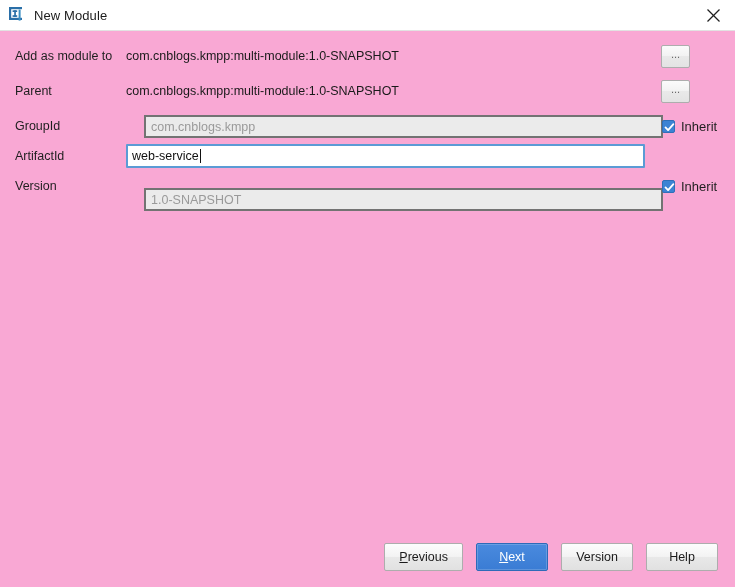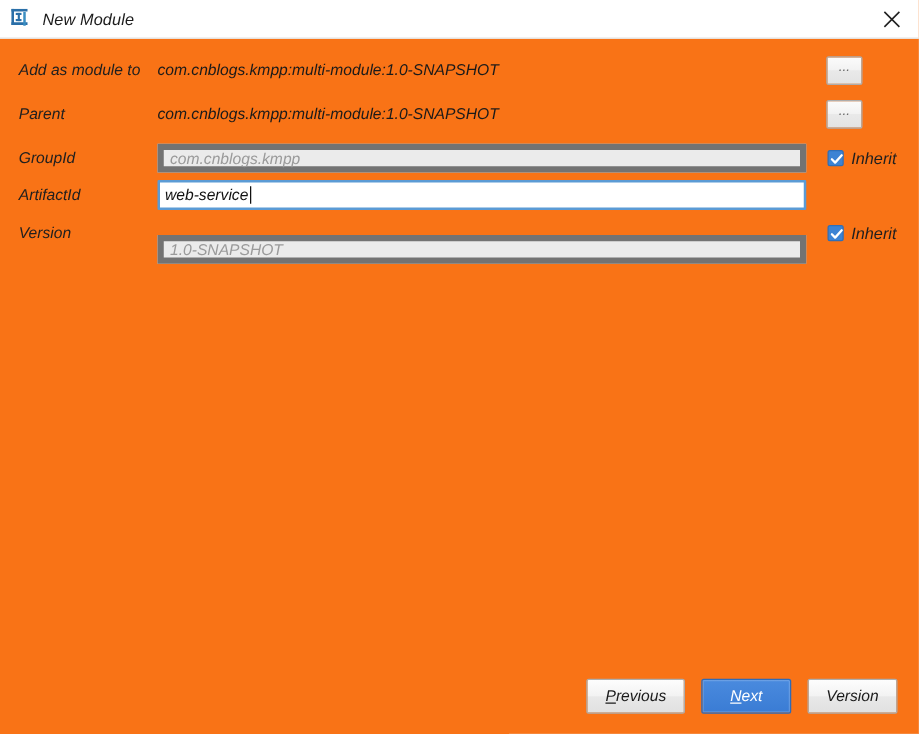--- a/index.html
+++ b/index.html
@@ -13,25 +13,24 @@
     font-family: "Liberation Sans", sans-serif;
     font-size: 12.5px;
     color: #1a1a1a;
     overflow: hidden;
   }
 
   #dialog {
     position: relative;
     width: 735px;
     height: 587px;
-    background: #f97316;
+    background: #f9a8d4;
     box-sizing: border-box;
     display: flex;
     flex-direction: column;
-    font-style: italic;
   }
 
   
   #titlebar {
     height: 31px;
     min-height: 31px;
     background: #ffffff;
     border-bottom: 1px solid #e2e2e2;
     display: flex;
     align-items: center;
@@ -126,22 +125,23 @@
     height: 23px;
     box-sizing: border-box;
     font-family: "Liberation Sans", sans-serif;
     font-size: 12.5px;
     padding: 0 5px;
     display: flex;
     align-items: center;
   }
   .field.disabled {
     background: #ebebeb;
-    border: 5px solid #737373;
+    border: 2px solid #737373;
     color: #9a9a9a;
+    margin-left: 18px;
   }
   .field.focused {
     background: #ffffff;
     border: 2px solid #5b9bd5;
     border-radius: 1px;
     color: #111111;
     padding: 0 4px;
     height: 24px;
     box-shadow: 0 0 0 0 rgba(0,0,0,0);
   }
@@ -302,15 +302,16 @@
   <div id="footer">
     <div class="btn">
         <span class="mn">P</span>
         <span>revious</span>
       </div>
     <div class="btn primary">
         <span class="mn">N</span>
         <span>ext</span>
       </div>
     <div class="btn">Version</div>
+    <div class="btn">Help</div>
   </div>
 
 </div>
 
 </body></html>

